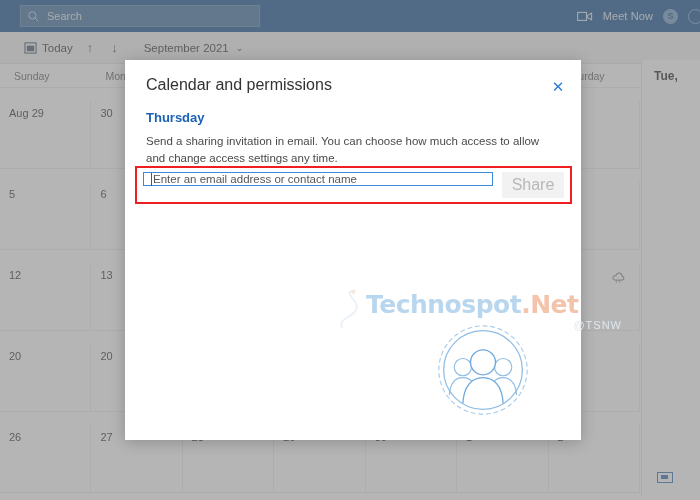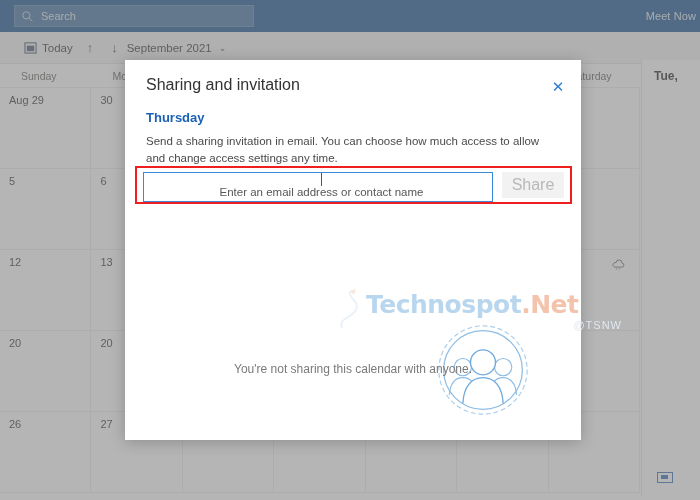--- a/index.html
+++ b/index.html
@@ -22,38 +22,37 @@
   }
 
   
   .topbar {
     position: absolute; left: 0; top: 0;
     width: 700px; height: 32px;
     background: #12508f;
     display: flex; align-items: center;
   }
   .search-box {
-    margin-left: 14px;
+    margin-left: 20px;
     width: 240px; height: 22px;
     background: #3f6f9f;
     border: 1px solid #5b85ad;
     display: flex; align-items: center;
     padding: 0 6px;
   }
   .search-ico { width: 13px; height: 13px; flex: 0 0 auto; opacity: .85; }
   .search-ph {
     margin-left: 7px;
     font-size: 11px; color: #d9e4ee;
     font-family: "Liberation Sans", sans-serif;
   }
   .topright {
     position: absolute; right: 0; top: 0; height: 32px;
     display: flex; align-items: center; gap: 10px;
     padding-right: 4px;
-    flex-direction: column;
   }
   .cam-ico { width: 16px; height: 11px; }
   .meet-now { font-size: 11px; color: #dbe6f0; letter-spacing: .1px; }
   .skype-ico {
     width: 15px; height: 15px; border-radius: 50%;
     background: #6f9ac2; color: #12508f;
     font-size: 9px; font-weight: bold;
     display: flex; align-items: center; justify-content: center;
   }
   .edge-ico {
@@ -71,45 +70,46 @@
     padding-left: 19px;
     border-bottom: 1px solid #e3e3e3;
   }
   .cmd-item {
     display: flex; align-items: center; gap: 5px;
     font-size: 11.5px; color: #323130;
     height: 26px; padding: 0 5px;
   }
   .cal-ico { width: 13px; height: 13px; }
   .arrow-btn { font-size: 13px; color: #444; padding: 0 9px; }
-  .month-label { font-size: 11.5px; color: #323130; margin-left: 0; }
+  .month-label { font-size: 11.5px; color: #323130; margin-left: 17px; }
   .chev { font-size: 9px; color: #444; margin-left: 7px; }
 
   
   .calwrap {
     position: absolute; left: 0; top: 64px;
     width: 640px; height: 436px;
     background: #ffffff;
   }
   .dayhdr-row {
     display: flex; height: 24px;
     border-bottom: 1px solid #ebebeb;
   }
   .dayhdr {
     flex: 1 1 0; font-size: 10.5px; color: #605e5c;
-    padding-left: 21px; line-height: 24px;
+    padding-left: 14px; line-height: 24px;
     white-space: nowrap; overflow: hidden;
   }
   .week-row {
     display: flex; height: 81px;
     border-bottom: 1px solid #ebebeb;
   }
   .day-cell {
     flex: 1 1 0; position: relative;
     border-right: 1px solid #ebebeb;
+    margin-top: 13px;
   }
   .day-num {
     font-size: 11px; color: #323130;
     padding: 6px 0 0 9px; display: block;
   }
   .wx-ico { position: absolute; right: 13px; top: 9px; width: 14px; height: 11px; }
 
   
   .rightpane {
     position: absolute; left: 641px; top: 60px;
@@ -167,26 +167,25 @@
     position: absolute; left: 10px; top: 106px;
     width: 437px; height: 38px;
     border: 2px solid #ef1f1f;
   }
   .inputrow {
     position: absolute; left: 18px; top: 112px;
     width: 421px; height: 26px;
     display: flex; align-items: stretch;
   }
   .email-input {
-    width: 350px; height: 30px;
+    width: 350px; height: 14px;
     border: 1px solid #3b8ad9;
     background: #fff;
     display: flex; align-items: center;
     padding-left: 7px;
-    flex-direction: column;
   }
   .caret {
     width: 1px; height: 13px; background: #555;
     margin-right: 1px;
   }
   .email-ph { font-size: 11.5px; color: #575757; }
   .share-btn {
     margin-left: 9px;
     flex: 1 1 auto; height: 26px;
     background: #f2f2f2;
@@ -404,21 +403,21 @@
       <div class="rp-title">Tue,</div>
       <div class="rp-foot-ico"></div>
     </div>
 
   </div>
 
   <div id="scrim"></div>
 
   <div class="dialog">
 
-    <div class="dlg-title">Sharing and invitation</div>
+    <div class="dlg-title">Calendar and permissions</div>
 
     <div class="dlg-close">✕</div>
 
     <div class="dlg-sub">Thursday</div>
 
     <div class="dlg-desc">Send a sharing invitation in email. You can choose how much access to allow and change access settings any time.</div>
 
     <div class="redbox"></div>
 
     <div class="inputrow">
@@ -445,17 +444,16 @@
       <circle cx="29" cy="47" r="9" fill="none" stroke="#8fbde4" stroke-width="1.2"></circle>
       <path d="M15 76 C16 63 22 58 29 58 C36 58 42 63 43 76" fill="none" stroke="#8fbde4" stroke-width="1.2"></path>
 
       <circle cx="71" cy="47" r="9" fill="none" stroke="#8fbde4" stroke-width="1.2"></circle>
       <path d="M57 76 C58 63 64 58 71 58 C78 58 84 63 85 76" fill="none" stroke="#8fbde4" stroke-width="1.2"></path>
 
       <circle cx="50" cy="42" r="13" fill="#ffffff" stroke="#6fa9dd" stroke-width="1.4"></circle>
       <path d="M29 85 C30 67 38 58 50 58 C62 58 70 67 71 85" fill="#ffffff" stroke="#6fa9dd" stroke-width="1.4"></path>
     </svg>
 
-    <div class="empty-msg">You're not sharing this calendar with anyone.</div>
 
   </div>
 
 </div>
 
 </body></html>

